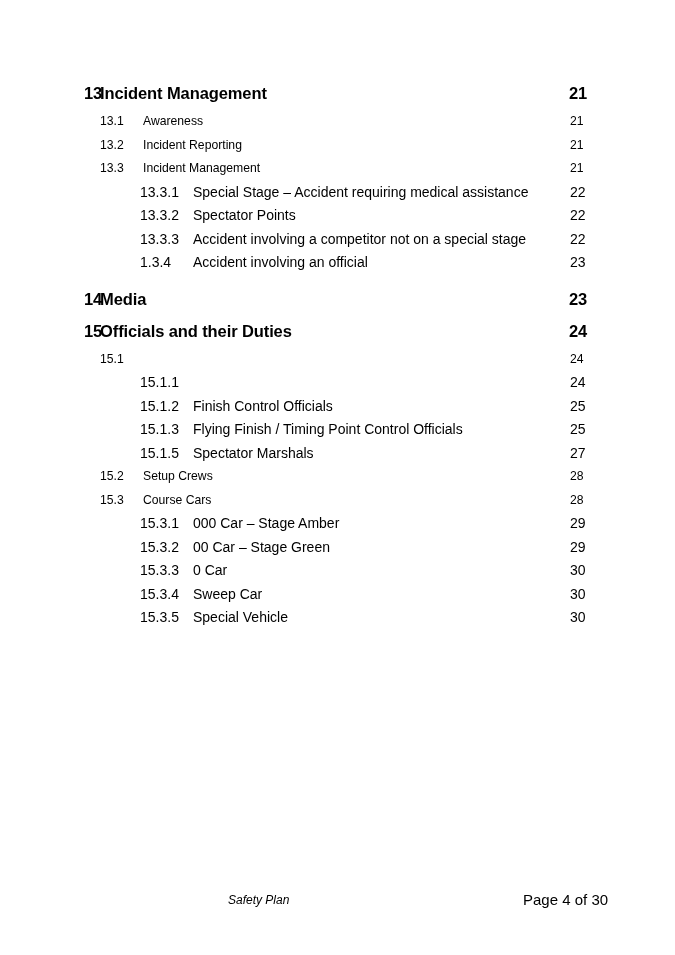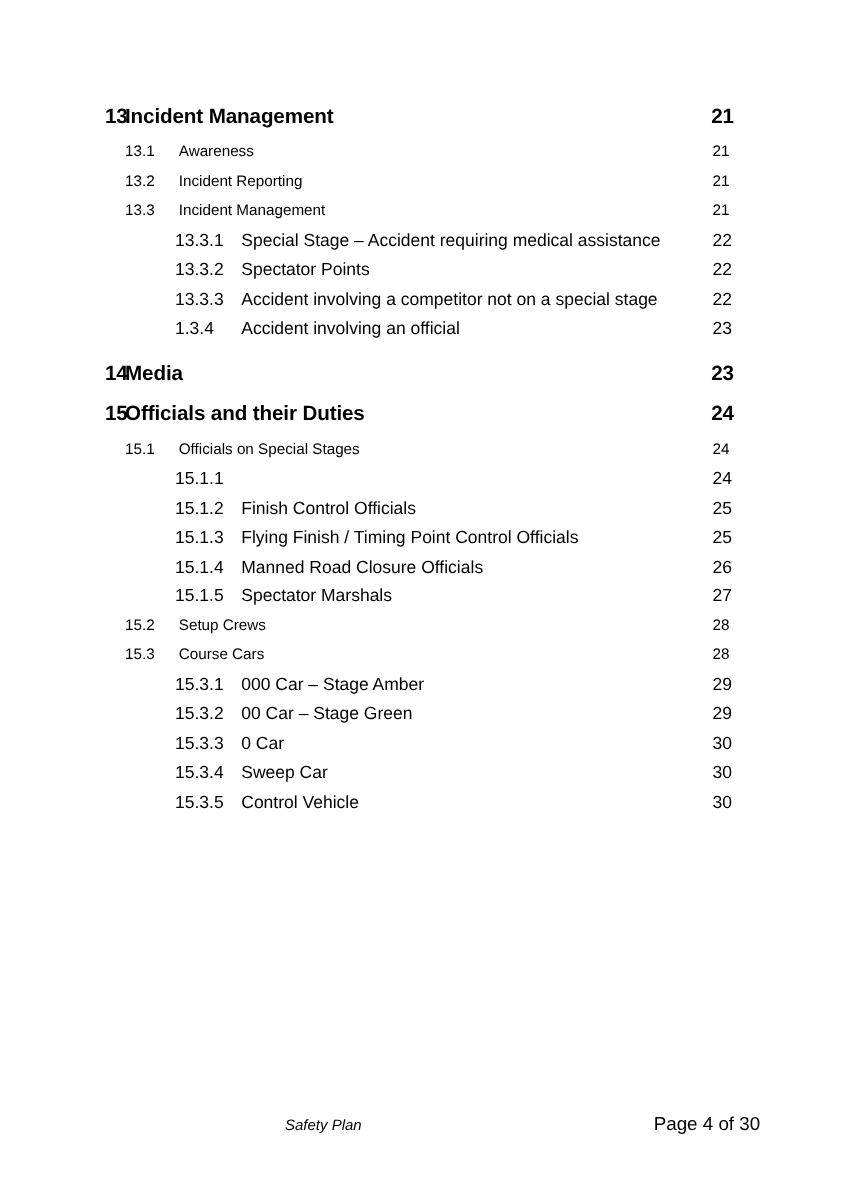--- a/index.html
+++ b/index.html
@@ -168,43 +168,37 @@
         <span class="title">Media</span>
         <span class="pg">23</span>
       </div>
       <div class="toc-row lvl1">
         <span class="num">15</span>
         <span class="title">Officials and their Duties</span>
         <span class="pg">24</span>
       </div>
       <div class="toc-row lvl2">
         <span class="num">15.1</span>
-        <span class="title">Officials on Special Stages</span>
         <span class="pg">24</span>
       </div>
       <div class="toc-row lvl3">
         <span class="num">15.1.1</span>
         <span class="pg">24</span>
       </div>
       <div class="toc-row lvl3">
         <span class="num">15.1.2</span>
         <span class="title">Finish Control Officials</span>
         <span class="pg">25</span>
       </div>
       <div class="toc-row lvl3">
         <span class="num">15.1.3</span>
         <span class="title">Flying Finish / Timing Point Control Officials</span>
         <span class="pg">25</span>
       </div>
       <div class="toc-row lvl3">
-        <span class="num">15.1.4</span>
-        <span class="title">Manned Road Closure Officials</span>
-        <span class="pg">26</span>
-      </div>
-      <div class="toc-row lvl3">
         <span class="num">15.1.5</span>
         <span class="title">Spectator Marshals</span>
         <span class="pg">27</span>
       </div>
       <div class="toc-row lvl2">
         <span class="num">15.2</span>
         <span class="title">Setup Crews</span>
         <span class="pg">28</span>
       </div>
       <div class="toc-row lvl2">
@@ -227,21 +221,21 @@
         <span class="title">0 Car</span>
         <span class="pg">30</span>
       </div>
       <div class="toc-row lvl3">
         <span class="num">15.3.4</span>
         <span class="title">Sweep Car</span>
         <span class="pg">30</span>
       </div>
       <div class="toc-row lvl3">
         <span class="num">15.3.5</span>
-        <span class="title">Control Vehicle</span>
+        <span class="title">Special Vehicle</span>
         <span class="pg">30</span>
       </div>
     </div>
 
   <div class="footer">
     <div class="f-left">Safety Plan</div>
     <div class="f-right">Page 4 of 30</div>
   </div>
 
 </div>

